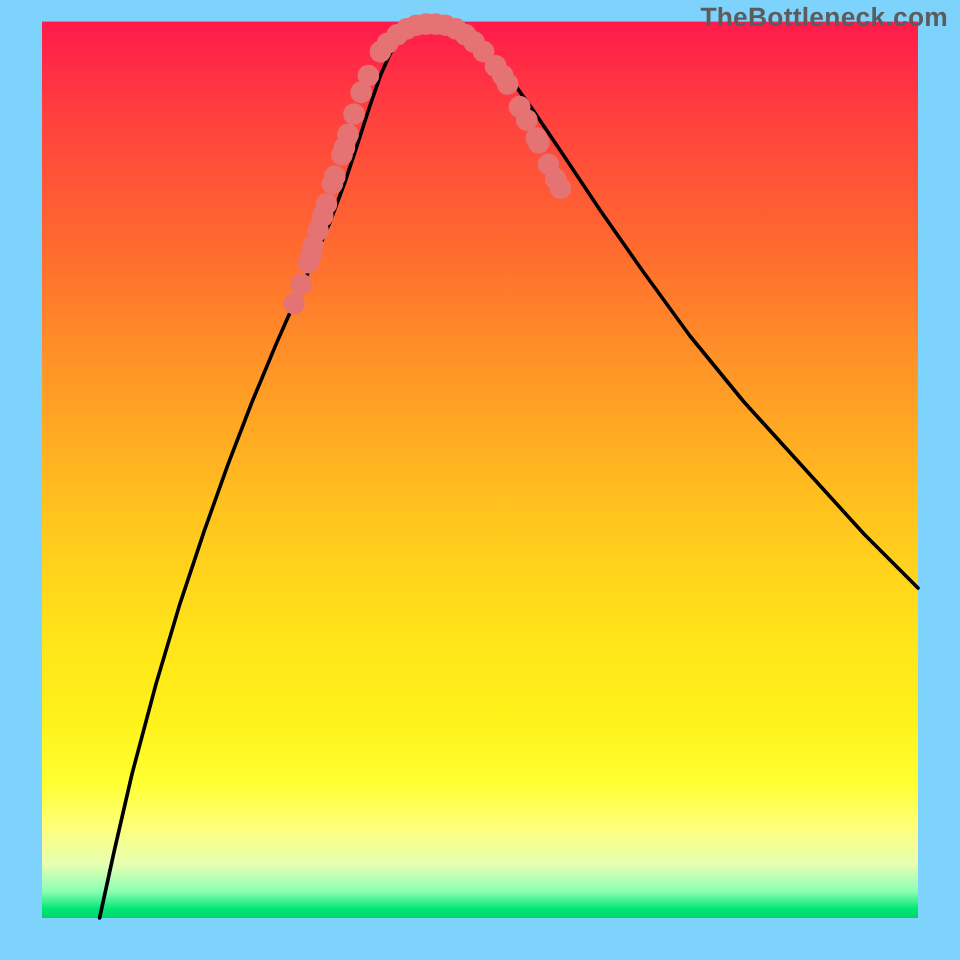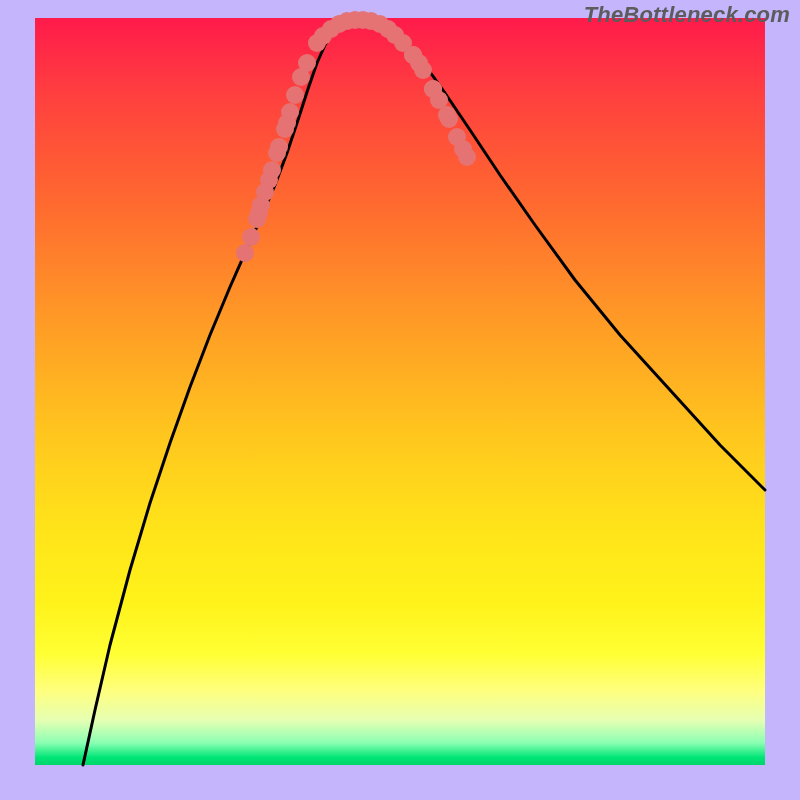--- a/index.html
+++ b/index.html
@@ -10,22 +10,21 @@
     background: #000;
     overflow: hidden;
     font-family: Arial, Helvetica, sans-serif;
   }
   .frame {
     position: absolute;
     top: 0;
     left: 0;
     width: 800px;
     height: 800px;
-    background: #c4b5fd;
-    font-style: italic;
+    background: #7dd3fc;
   }
   .plot-area {
     position: absolute;
     
     left: 35px;
     top: 18px;
     width: 730px;
     height: 747px;
   }
   .gradient {

